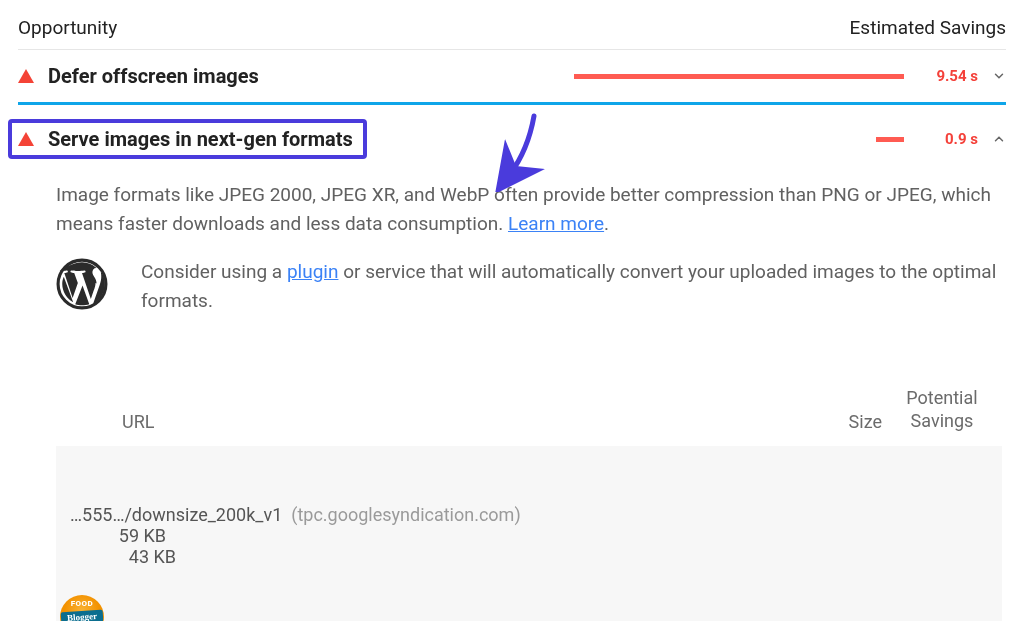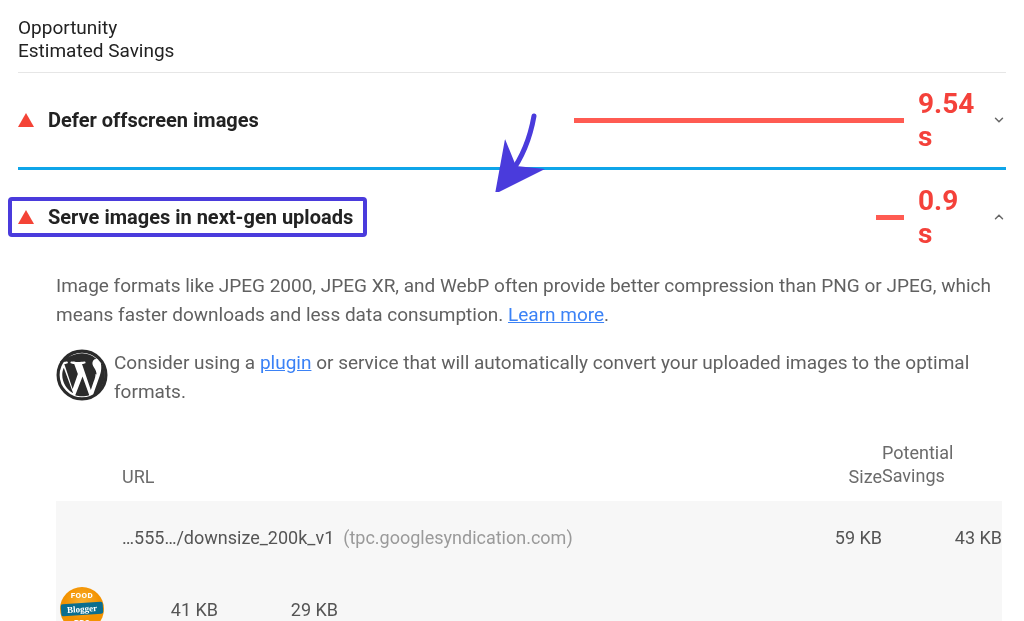--- a/index.html
+++ b/index.html
@@ -11,21 +11,20 @@
     color: #333;
   }
   .header-row {
     display: flex;
     justify-content: space-between;
     align-items: baseline;
     padding: 4px 0 10px 0;
     border-bottom: 1px solid #e6e6e6;
     font-size: 19px;
     color: #222;
-    flex-direction: column;
   }
   .opportunity-row {
     display: flex;
     align-items: center;
     padding: 14px 0;
     gap: 14px;
     position: relative;
   }
   .opportunity-row.hairline {
     border-bottom: 3px solid #0ea5e9;
@@ -52,23 +51,23 @@
   }
   .bar-fill {
     height: 5px;
     background: #ff5b52;
   }
   .bar-fill.full { width: 100%; }
   .bar-fill.small { width: 28px; margin-left: auto; }
   .savings-val {
     color: #f4413a;
     font-weight: 700;
-    font-size: 28px;
+    font-size: 15px;
     width: 60px;
-    text-align: left;
+    text-align: right;
   }
   .chev {
     width: 14px; height: 14px;
     color: #666;
     flex-shrink: 0;
   }
   .highlight-box {
     border: 4px solid #4a3bdc;
     border-radius: 4px;
     padding: 4px 10px 4px 6px;
@@ -83,21 +82,21 @@
   .desc-text {
     font-size: 19px;
     color: #616161;
     line-height: 1.5;
     margin-bottom: 20px;
   }
   .link { color: #3b82f6; }
   .stack-tip {
     display: flex;
     align-items: flex-start;
-    gap: 6px;
+    gap: 33px;
     margin-bottom: 26px;
   }
   .wp-icon {
     width: 52px; height: 52px;
     flex-shrink: 0;
   }
   .tip-text {
     font-size: 19px;
     color: #616161;
     line-height: 1.5;
@@ -106,27 +105,27 @@
     display: flex;
     align-items: flex-end;
     padding: 10px 0 14px 0;
     color: #6b6b6b;
     font-size: 18px;
   }
   .col-thumb { width: 52px; flex-shrink: 0; }
   .col-url { flex: 1; padding-left: 14px; }
   .col-size { width: 110px; text-align: right; }
   .col-savings { width: 120px; text-align: right; }
-  .col-savings-head { width: 120px; text-align: left; line-height: 1.25; }
+  .col-savings-head { width: 120px; text-align: center; line-height: 1.25; margin-top: 36px; }
   .table-row {
     display: flex;
-    align-items: center;
     padding: 14px 0;
     font-size: 18px;
     color: #555;
+    flex-direction: column;
   }
   .table-row.alt { background: #f7f7f7; }
   .thumb {
     width: 44px; height: 44px;
     border-radius: 2px;
     flex-shrink: 0;
     margin-left: 4px;
   }
   .thumb.blank { background: transparent; }
   .thumb.poster {
@@ -195,21 +194,21 @@
   </div>
   <span class="savings-val">9.54 s</span>
   <svg class="chev" viewBox="0 0 24 24">
     <path d="M6 9l6 6 6-6" fill="none" stroke="currentColor" stroke-width="2.5" stroke-linecap="round"></path>
   </svg>
 </div>
 
 <div class="opportunity-row">
   <span class="highlight-box">
     <span class="tri-icon"></span>
-    <span class="op-title">Serve images in next-gen uploads</span>
+    <span class="op-title">Serve images in next-gen formats</span>
   </span>
   <span class="op-spacer"></span>
   <div class="bar-track">
     <div class="bar-fill small"></div>
   </div>
   <span class="savings-val">0.9 s</span>
   <svg class="chev" viewBox="0 0 24 24">
     <path d="M6 15l6-6 6 6" fill="none" stroke="currentColor" stroke-width="2.5" stroke-linecap="round"></path>
   </svg>
 </div>

